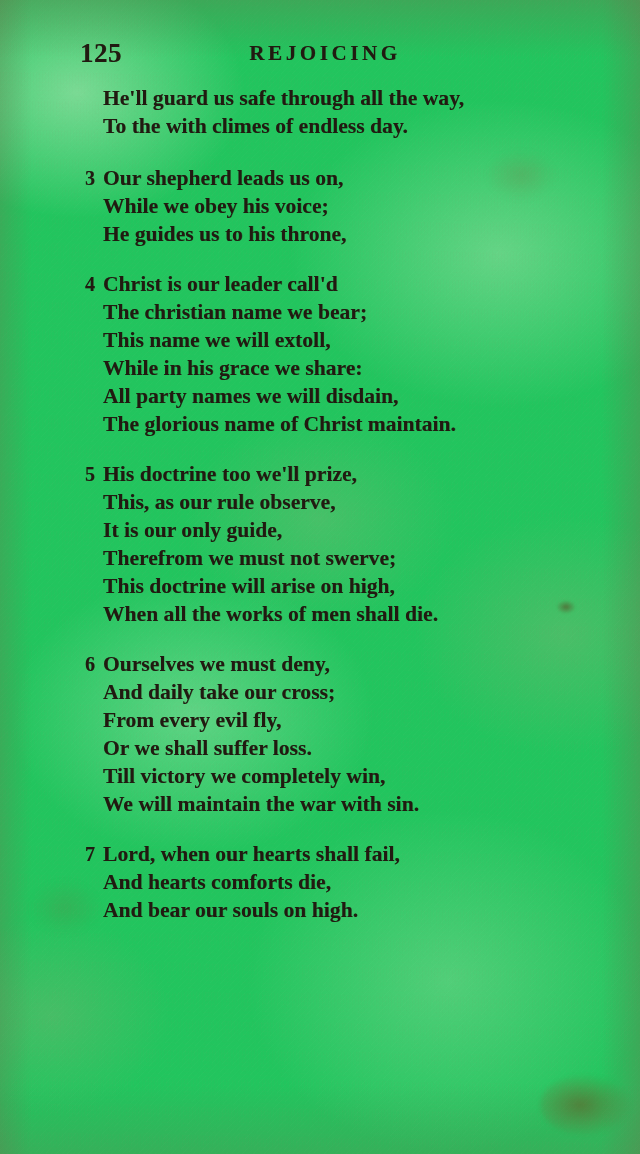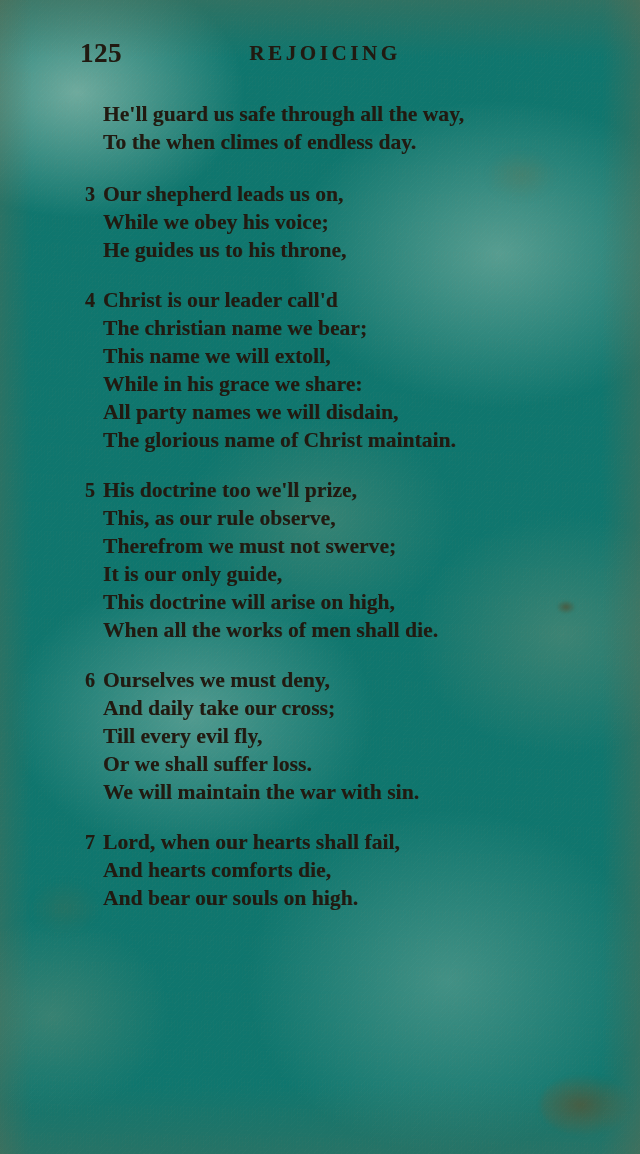--- a/index.html
+++ b/index.html
@@ -6,21 +6,21 @@
     margin: 0;
     padding: 0;
     background: #6a6155;
   }
 
   #page {
     position: relative;
     width: 640px;
     height: 1154px;
     overflow: hidden;
-    background-color: #0f766e;
+    background-color: #22c55e;
     font-family: "Liberation Serif", "DejaVu Serif", serif;
     color: #211a11;
   }
 
   
   #paper-texture {
     position: absolute;
     inset: 0;
     pointer-events: none;
     background-image:
@@ -122,21 +122,21 @@
     font-weight: 700;
     letter-spacing: 3.6px;
     line-height: 30px;
     padding-left: 10px;
   }
 
   
   #verses {
     position: absolute;
     left: 0;
-    top: 100px;
+    top: 84px;
     width: 534px;
   }
 
   .stanza {
     position: relative;
     margin-bottom: 22px;
   }
   .stanza.continuation { margin-bottom: 24px; }
 
   .verse-line {
@@ -184,48 +184,49 @@
   <div id="content">
 
     <div id="running-head">
       <div id="page-number">125</div>
       <div id="header-title">REJOICING</div>
     </div>
 
     <div id="verses">
         <div class="stanza continuation">
           <div class="verse-line">He'll guard us safe through all the way,</div>
-          <div class="verse-line">To the when climes of endless day.</div>
+          <div class="verse-line">To the with climes of endless day.</div>
         </div>
         <div class="stanza">
           <div class="verse-line">Our shepherd leads us on,<span class="stanza-number">3</span></div>
           <div class="verse-line">While we obey his voice;</div>
           <div class="verse-line">He guides us to his throne,</div>
         </div>
         <div class="stanza">
           <div class="verse-line">Christ is our leader call'd<span class="stanza-number">4</span></div>
           <div class="verse-line">The christian name we bear;</div>
           <div class="verse-line">This name we will extoll,</div>
           <div class="verse-line">While in his grace we share:</div>
           <div class="verse-line">All party names we will disdain,</div>
           <div class="verse-line">The glorious name of Christ maintain.</div>
         </div>
         <div class="stanza">
           <div class="verse-line">His doctrine too we'll prize,<span class="stanza-number">5</span></div>
           <div class="verse-line">This, as our rule observe,</div>
+          <div class="verse-line">It is our only guide,</div>
           <div class="verse-line">Therefrom we must not swerve;</div>
-          <div class="verse-line">It is our only guide,</div>
           <div class="verse-line">This doctrine will arise on high,</div>
           <div class="verse-line">When all the works of men shall die.</div>
         </div>
         <div class="stanza">
           <div class="verse-line">Ourselves we must deny,<span class="stanza-number">6</span></div>
           <div class="verse-line">And daily take our cross;</div>
-          <div class="verse-line">Till every evil fly,</div>
+          <div class="verse-line">From every evil fly,</div>
           <div class="verse-line">Or we shall suffer loss.</div>
+          <div class="verse-line">Till victory we completely win,</div>
           <div class="verse-line">We will maintain the war with sin.</div>
         </div>
         <div class="stanza">
           <div class="verse-line">Lord, when our hearts shall fail,<span class="stanza-number">7</span></div>
           <div class="verse-line">And hearts comforts die,</div>
           <div class="verse-line">And bear our souls on high.</div>
         </div>
       </div>
 
   </div>

